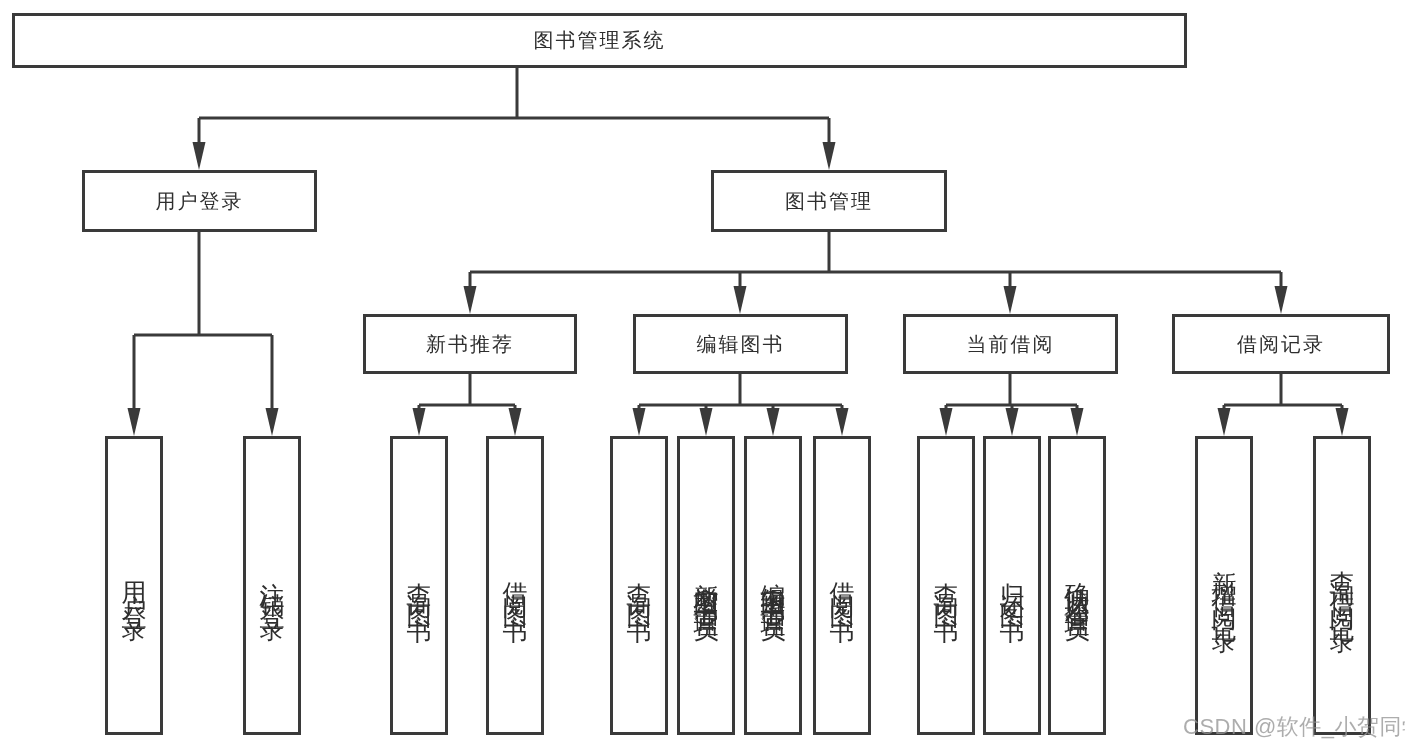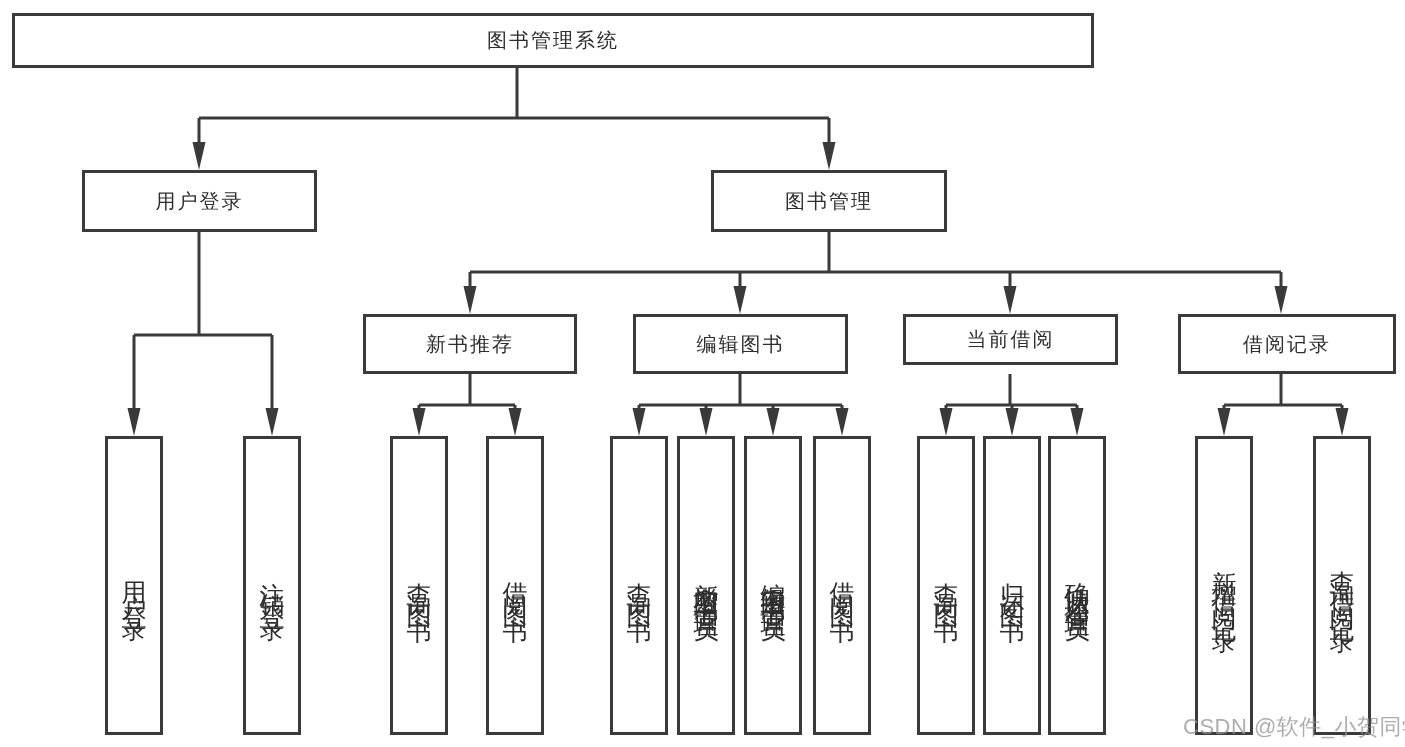--- a/index.html
+++ b/index.html
@@ -74,41 +74,41 @@
       <polygon points="766.5,408 779.5,408 773,436"></polygon>
       <polygon points="835.5,408 848.5,408 842,436"></polygon>
       <polygon points="939.5,408 952.5,408 946,436"></polygon>
       <polygon points="1005.5,408 1018.5,408 1012,436"></polygon>
       <polygon points="1070.5,408 1083.5,408 1077,436"></polygon>
       <polygon points="1217.5,408 1230.5,408 1224,436"></polygon>
       <polygon points="1335.5,408 1348.5,408 1342,436"></polygon>
     </g>
   </svg>
 
-  <div class="node h" style="left:12px; top:13px; width:1082px; height:55px;">
+  <div class="node h" style="left:12px; top:13px; width:1175px; height:55px;">
     <span>图书管理系统</span>
   </div>
 
   <div class="node h" style="left:82px; top:170px; width:235px; height:62px;">
     <span>用户登录</span>
   </div>
   <div class="node h" style="left:711px; top:170px; width:236px; height:62px;">
     <span>图书管理</span>
   </div>
 
   <div class="node h" style="left:363px; top:314px; width:214px; height:60px;">
     <span>新书推荐</span>
   </div>
   <div class="node h" style="left:633px; top:314px; width:215px; height:60px;">
     <span>编辑图书</span>
   </div>
-  <div class="node h" style="left:903px; top:314px; width:215px; height:51px;">
+  <div class="node h" style="left:903px; top:314px; width:215px; height:60px;">
     <span>当前借阅</span>
   </div>
-  <div class="node h" style="left:1172px; top:314px; width:218px; height:60px;margin-left:6px;">
+  <div class="node h" style="left:1172px; top:314px; width:218px; height:60px;">
     <span>借阅记录</span>
   </div>
 
   <div class="node v" style="left:105px; top:436px; width:58px; height:299px;">
     <span class="vt">用户登录</span>
   </div>
   <div class="node v" style="left:243px; top:436px; width:58px; height:299px;">
     <span class="vt">注销登录</span>
   </div>
 

